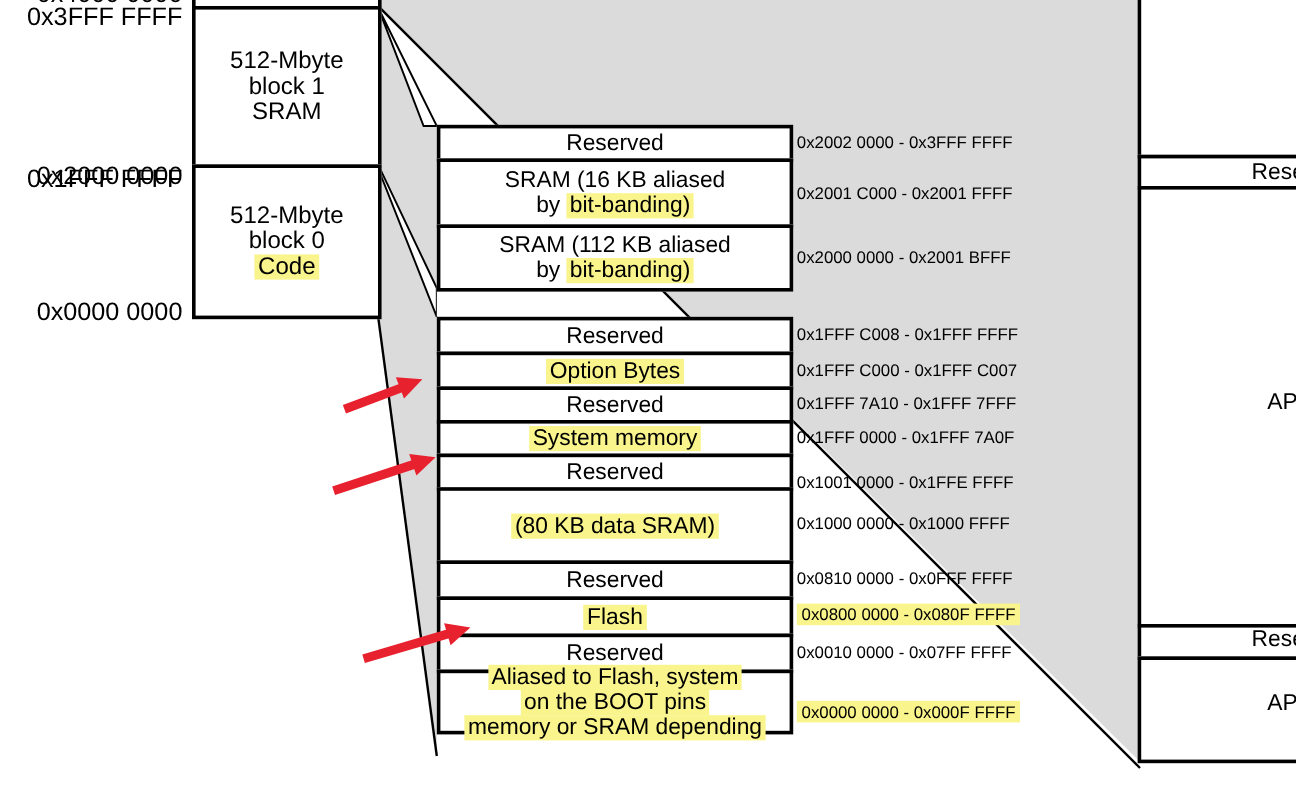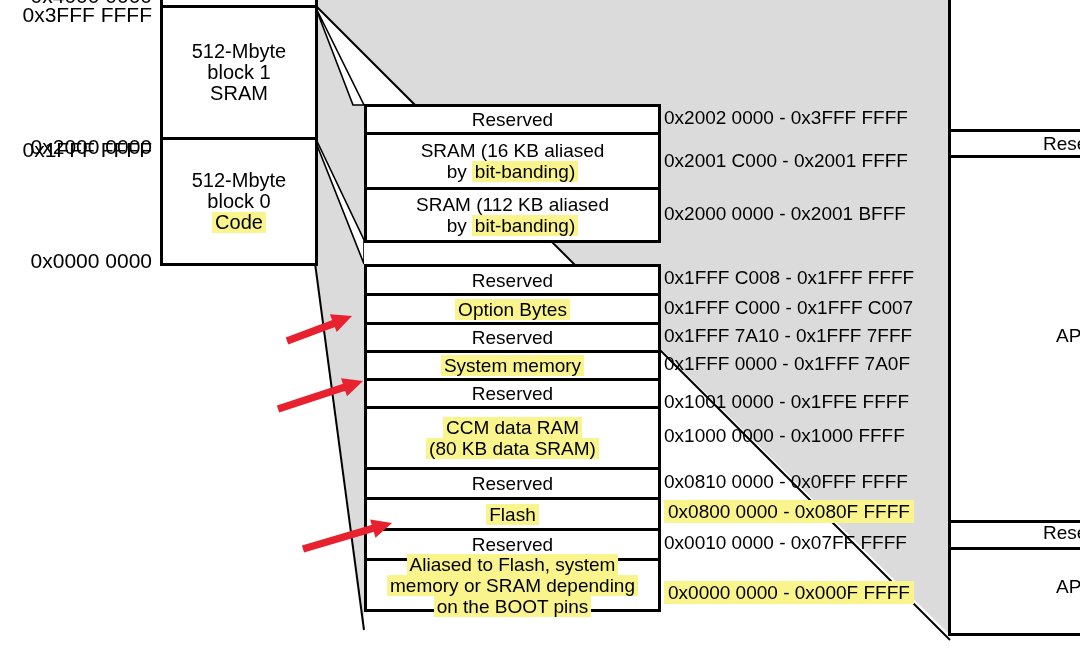--- a/index.html
+++ b/index.html
@@ -26,21 +26,21 @@
     position:absolute;left:364px;width:297px;border:3px solid #000;background:#fff;
     box-sizing:border-box;display:flex;flex-direction:column;justify-content:center;
     align-items:center;font-size:19px;line-height:21px;text-align:center;z-index:2;
   }
   .mrow span{display:inline-block;}
   .hl{background:#F9F48B;padding:0 3px;}
   .mlft{margin-left:5px;}
 
   
   .addr{
-    position:absolute;left:664px;height:22px;font-size:19px;line-height:22px;
+    position:absolute;left:664px;height:22px;font-size:14px;line-height:22px;
     white-space:nowrap;z-index:3;
   }
   .addr .hl{padding:1px 4px;}
 
   
   .rbox{
     position:absolute;left:948px;width:150px;border:3px solid #000;background:#fff;
     box-sizing:border-box;z-index:2;
   }
   .rtext{
@@ -120,36 +120,35 @@
   <div class="mrow" style="top:322px;height:31px">
     <span>Reserved</span>
   </div>
   <div class="mrow" style="top:350px;height:31px">
     <span class="hl">System memory</span>
   </div>
   <div class="mrow" style="top:378px;height:31px">
     <span>Reserved</span>
   </div>
   <div class="mrow" style="top:406px;height:64px">
-    <span class="hl">CCM data RAM</span>
     <span class="hl">(80 KB data SRAM)</span>
   </div>
   <div class="mrow" style="top:467px;height:33px">
     <span>Reserved</span>
   </div>
   <div class="mrow" style="top:497px;height:34px">
     <span class="hl">Flash</span>
   </div>
   <div class="mrow" style="top:528px;height:33px">
     <span>Reserved</span>
   </div>
   <div class="mrow" style="top:558px;height:54px">
     <span class="hl">Aliased to Flash, system</span>
+    <span class="hl">on the BOOT pins</span>
     <span class="hl">memory or SRAM depending</span>
-    <span class="hl">on the BOOT pins</span>
   </div>
 
   <div class="addr" style="top:267px">0x1FFF C008 - 0x1FFF FFFF</div>
   <div class="addr" style="top:297px">0x1FFF C000 - 0x1FFF C007</div>
   <div class="addr" style="top:325px">0x1FFF 7A10 - 0x1FFF 7FFF</div>
   <div class="addr" style="top:353px">0x1FFF 0000 - 0x1FFF 7A0F</div>
   <div class="addr" style="top:391px">0x1001 0000 - 0x1FFE FFFF</div>
   <div class="addr" style="top:425px">0x1000 0000 - 0x1000 FFFF</div>
   <div class="addr" style="top:471px">0x0810 0000 - 0x0FFF FFFF</div>
   <div class="addr" style="top:501px">

